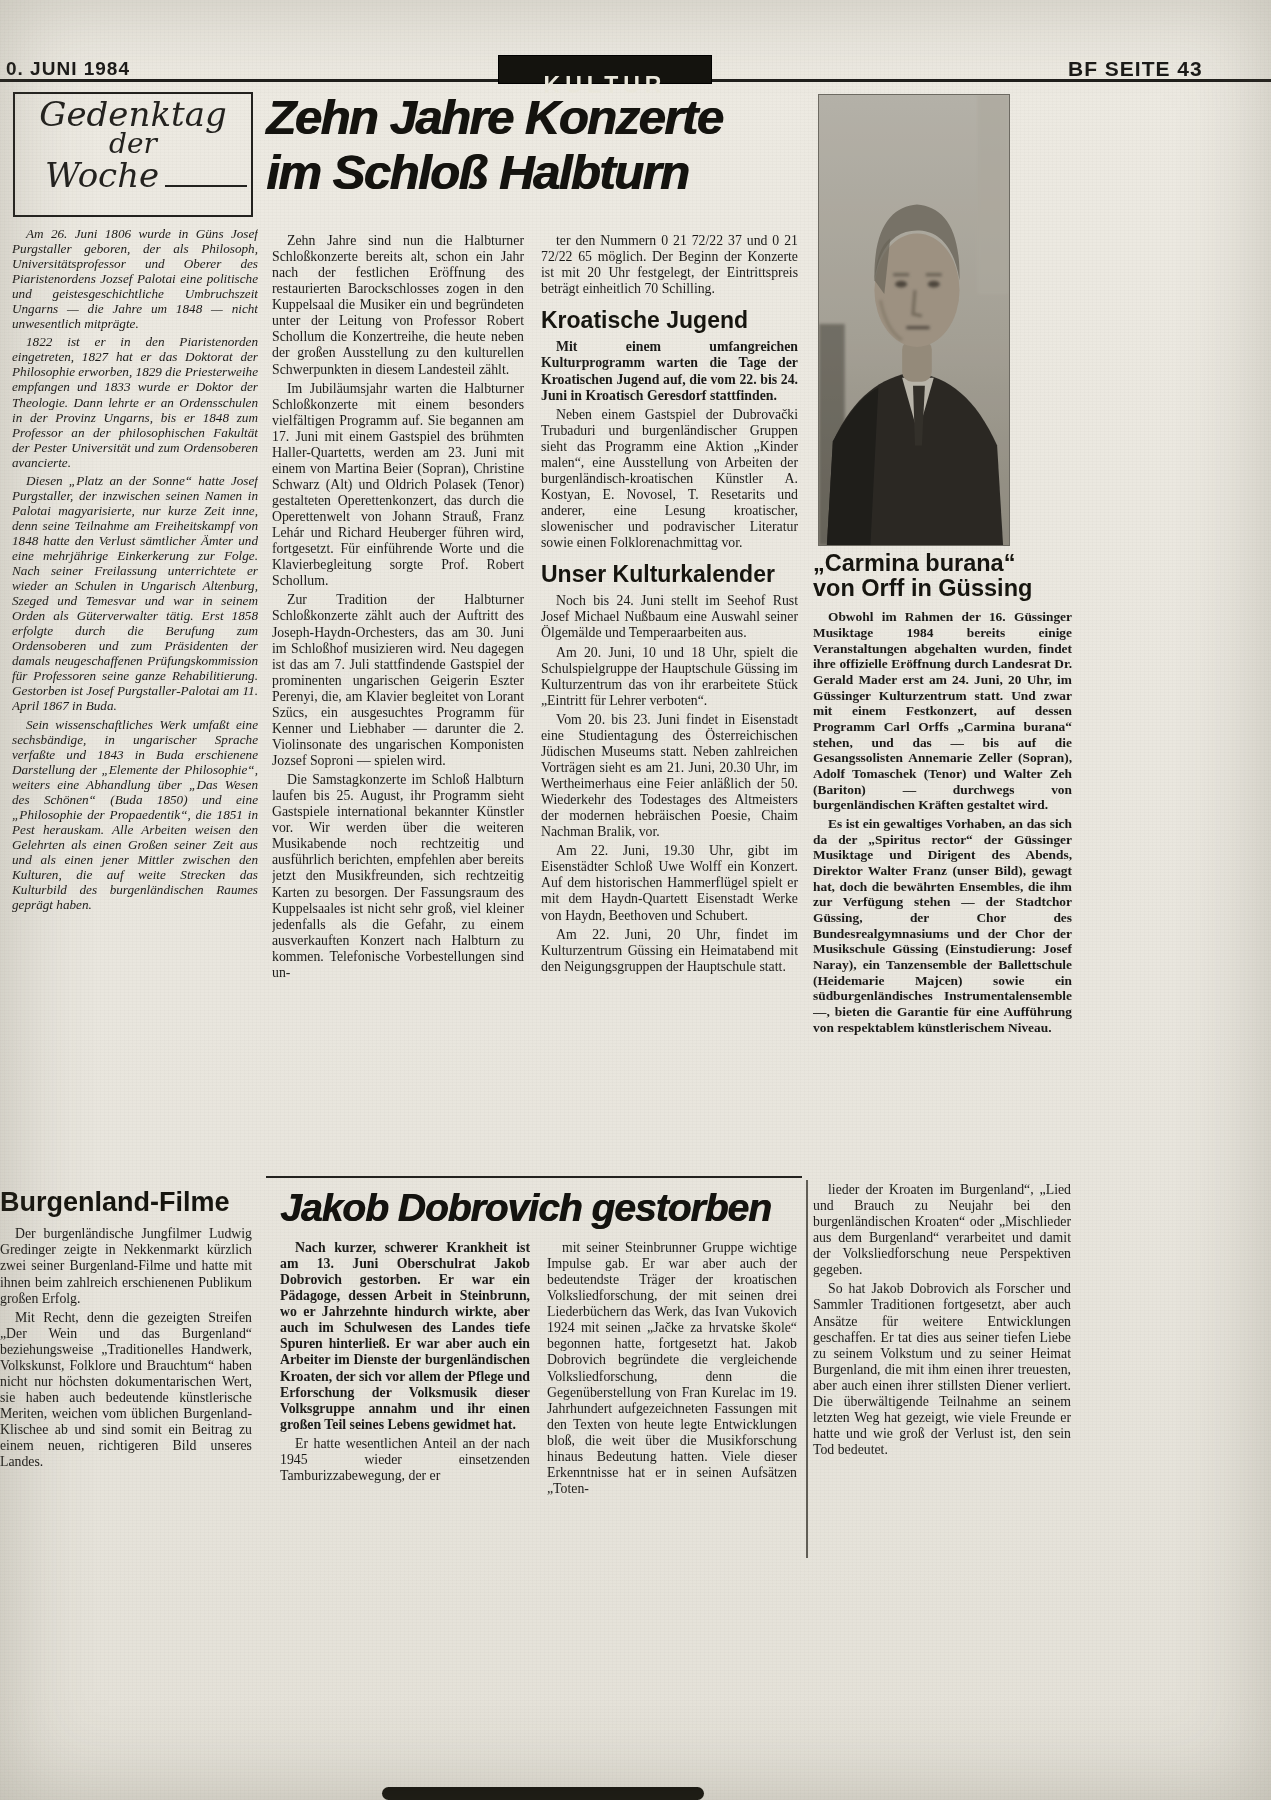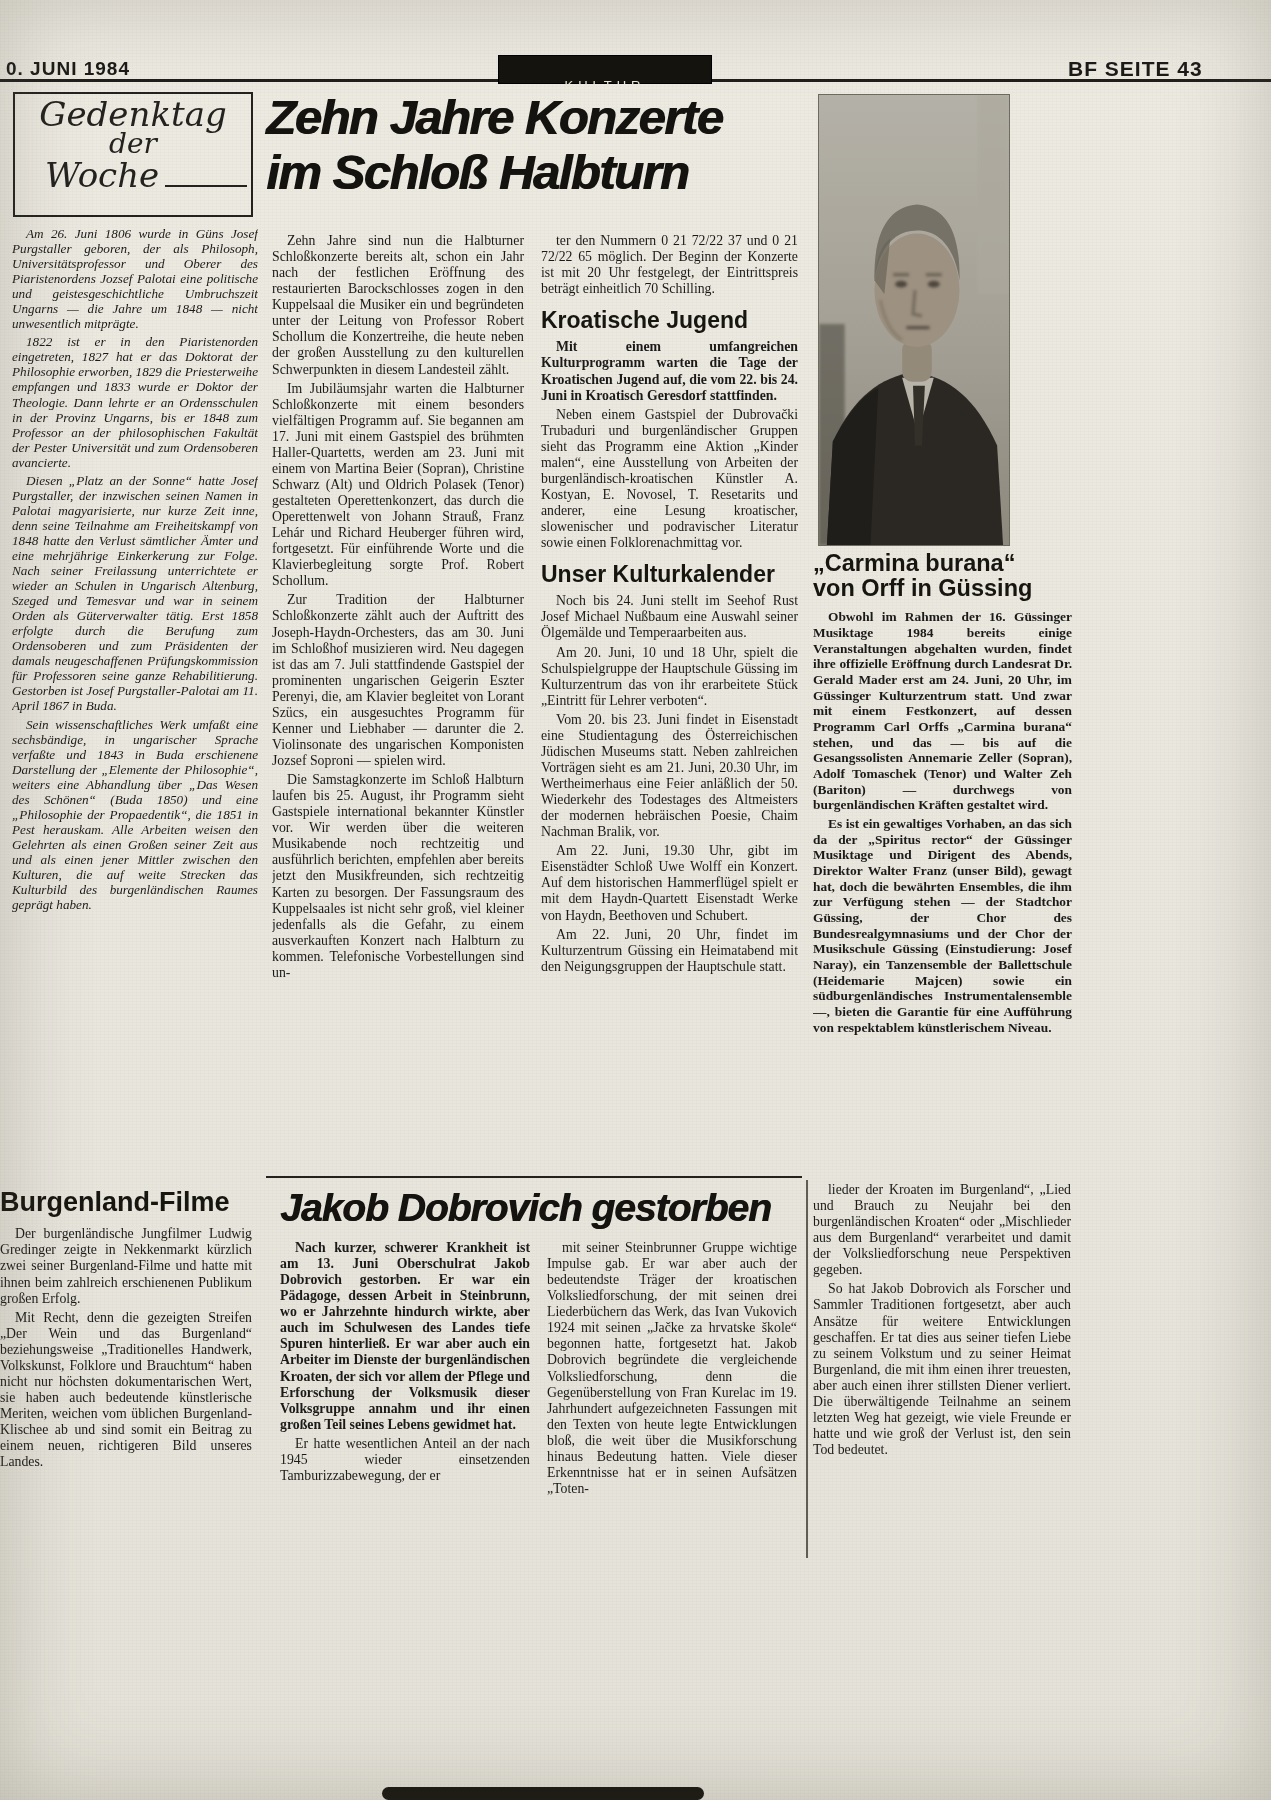--- a/index.html
+++ b/index.html
@@ -19,21 +19,21 @@
   .page::after {
     content:""; position:absolute; inset:0; pointer-events:none;
     box-shadow: inset 0 0 90px rgba(90,85,70,.28);
   }
 
   
   .hdr-date { position:absolute; left:6px; top:58px; font-family:"Liberation Sans",sans-serif; font-weight:bold; font-size:19px; letter-spacing:1px; }
   .hdr-rule { position:absolute; left:0; right:0; top:79px; height:2.5px; background:#201f1c; }
   .kultur-box { position:absolute; left:498px; top:55px; width:214px; height:29px; background:#14130e; border:1px solid #000;
     display:flex; align-items:center; justify-content:center; z-index:2; }
-  .kultur-box span { color:#e9e6da; font-family:"Liberation Sans",sans-serif; font-weight:normal; font-size:13px; letter-spacing:5px;margin-top:32px; }
+  .kultur-box span { color:#e9e6da; font-family:"Liberation Sans",sans-serif; font-weight:bold; font-size:23px; letter-spacing:5px;margin-top:32px; }
   .hdr-page { position:absolute; left:1068px; top:57px; font-family:"Liberation Sans",sans-serif; font-weight:bold; font-size:21px; letter-spacing:1px; }
 
   
   .gedenk-box { position:absolute; left:13px; top:92px; width:240px; height:125px; border:2.5px solid #23221f; padding-top:3px; }
   .gl { font-family:"DejaVu Serif", serif; font-style:italic; color:#23221f; line-height:1; }
   .gl1 { font-size:34px; text-align:center; }
   .gl2 { font-size:28px; text-align:center; margin-top:-1px; }
   .gl3 { font-size:34px; padding-left:30px; display:flex; align-items:flex-end; }
   .gl3 .tail { flex:1; border-bottom:2px solid #23221f; margin:0 4px 5px 6px; }
   .gedenk-text { position:absolute; left:12px; top:226px; width:246px; height:948px; overflow:hidden;

